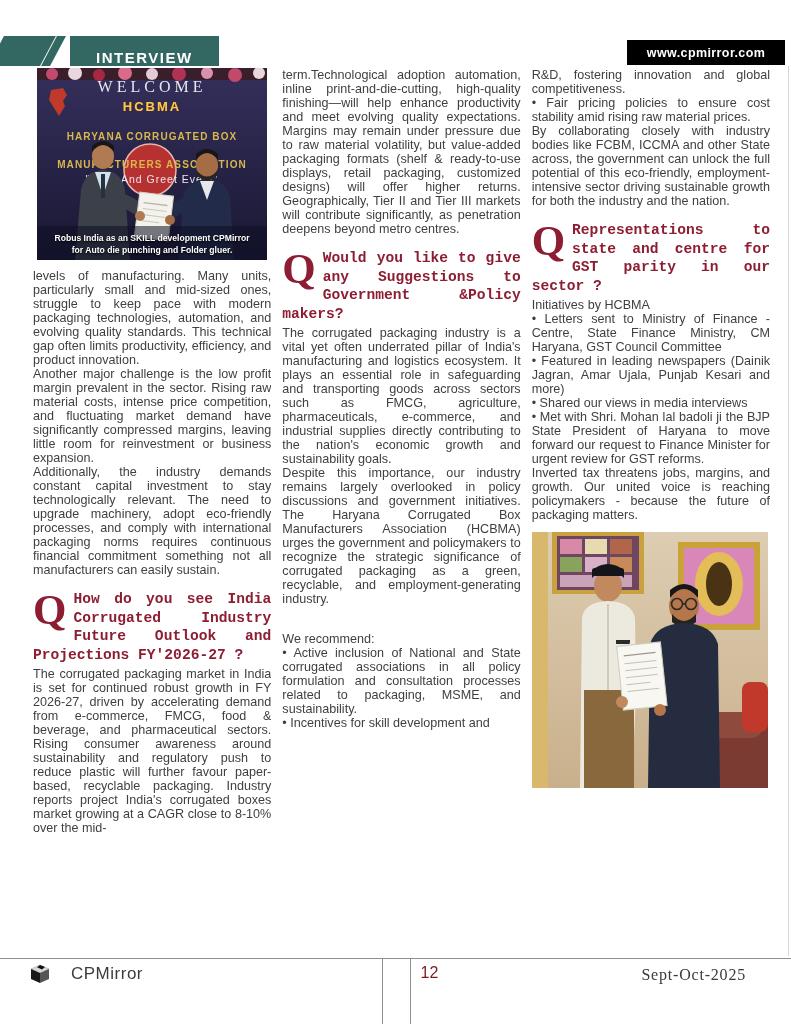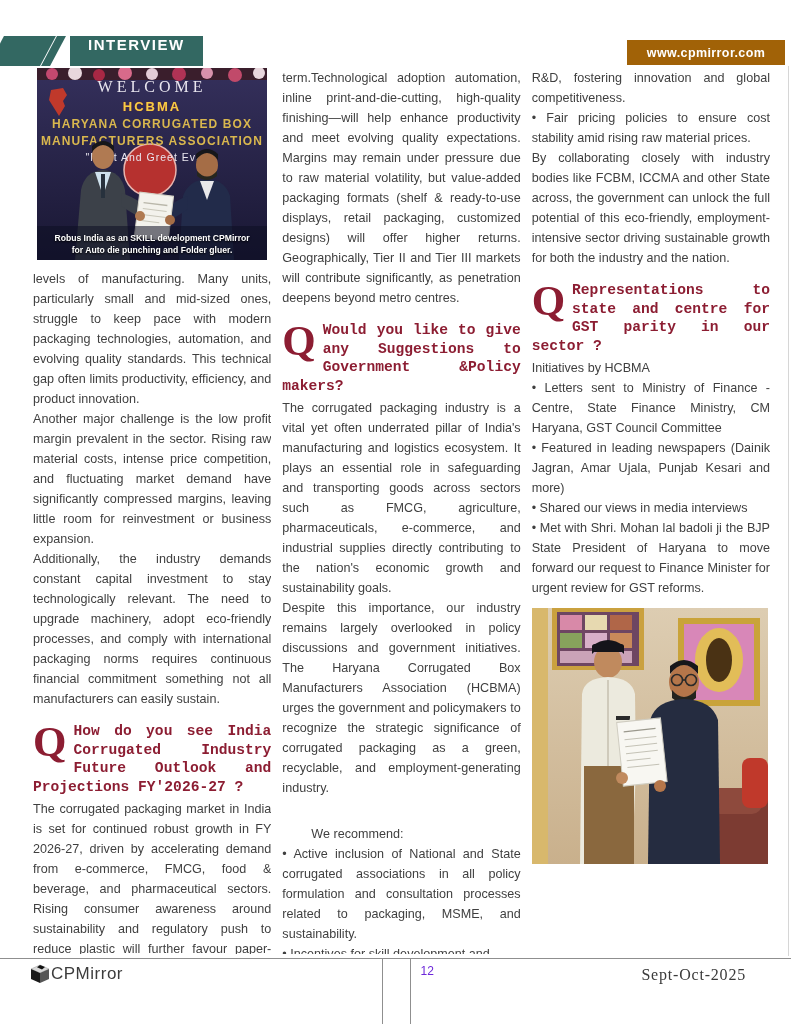--- a/index.html
+++ b/index.html
@@ -5,60 +5,60 @@
   html,body{margin:0;padding:0;background:#e8e8e8;}
   .page{
     position:relative;width:791px;height:1024px;background:#ffffff;
     font-family:"Liberation Sans",sans-serif;color:#3f3f3f;overflow:hidden;
     margin:0 auto;
   }
   
   .hdr-left{position:absolute;top:36px;left:0;height:30px;display:flex;align-items:stretch;}
   .stripe-a{width:52px;background:#336862;transform:skewX(-28deg);transform-origin:bottom left;margin-left:-12px;}
   .stripe-b{width:9px;background:#336862;transform:skewX(-28deg);margin-left:9px;}
-  .hdr-label-box{background:#336862;margin-left:12px;padding:0 18px;display:flex;align-items:flex-start;}
+  .hdr-label-box{background:#336862;margin-left:12px;padding:0 26px;display:flex;align-items:flex-end;}
   .hdr-label-box span{color:#fff;font-weight:bold;font-size:15px;letter-spacing:1.5px;}
-  .hdr-right{position:absolute;top:40px;right:6px;width:158px;height:25px;background:#a16207;
+  .hdr-right{position:absolute;top:40px;right:6px;width:158px;height:25px;background:#000000;
     display:flex;align-items:center;justify-content:center;}
   .hdr-right span{color:#fff;font-weight:bold;font-size:12.5px;letter-spacing:.4px;}
   .page-edge{position:absolute;right:2px;top:66px;bottom:68px;width:1px;background:#d6d6d6;}
 
   
   .columns{position:absolute;top:68px;left:33px;right:21px;height:886px;display:flex;gap:11px;}
   .col{flex:1 1 0;overflow:hidden;}
-  p.body{margin:0;font-size:12.6px;line-height:20px;text-align:justify;}
-  p.body.gap-top{margin-top:26px;margin-left:29px;}
+  p.body{margin:0;font-size:12.6px;line-height:14px;text-align:justify;}
+  p.body.gap-top{margin-top:26px;}
   .q-block{margin:13px 0 3px 0;}
   .q-block::after{content:"";display:block;clear:both;}
   .q-letter{float:left;font-family:"Liberation Serif",serif;font-weight:bold;color:#8c1d32;
     font-size:43px;line-height:36px;margin:2px 7px 0 0;}
   .q-heading{margin:0;font-family:Liberation Mono, monospace;font-weight:bold;color:#8c1d32;
     font-size:14.6px;line-height:18.6px;text-align:justify;}
 
   
   .photo-top{position:relative;margin:0 0 9px 4px;width:230px;height:192px;}
   .photo-top svg{position:absolute;inset:0;}
   .banner-text{position:absolute;left:0;top:10px;width:100%;text-align:center;pointer-events:none;}
   .bt-welcome{color:#e9e6ef;font-family:"Liberation Serif",serif;font-size:16px;letter-spacing:4px;}
   .bt-hcbma{color:#f2cf46;font-weight:bold;font-size:13px;letter-spacing:2px;margin-top:3px;text-shadow:0 0 1px #a22;}
-  .bt-gold{color:#d9b74e;font-weight:bold;font-size:12px;letter-spacing:1.1px;margin-top:3px;}
+  .bt-gold{color:#d9b74e;font-weight:bold;font-size:10px;letter-spacing:1.1px;margin-top:17px;}
   .bt-white{color:#e9e6ef;font-size:10.5px;letter-spacing:1px;margin-top:3px;}
   .photo-top figcaption{position:absolute;left:0;bottom:4px;width:100%;text-align:center;
     color:#fff;font-weight:bold;font-size:8.6px;line-height:11.5px;text-shadow:0 1px 2px #000;}
 
   
   .photo-bottom{position:relative;margin:10px 0 0 0;width:236px;height:256px;}
   .photo-bottom svg{position:absolute;inset:0;}
 
   
   .footer{position:absolute;left:0;right:0;top:958px;bottom:0;border-top:1px solid #8f8f8f;}
   .page-num-cell{position:absolute;left:50%;margin-left:-14px;width:27px;top:0;bottom:0;
     border-left:1px solid #8f8f8f;border-right:1px solid #8f8f8f;text-align:center;}
-  .page-num-cell span{display:inline-block;margin-top:5px;font-size:12px;color:#6d28d9;margin-left:38px;}
-  .footer-logo{position:absolute;left:30px;top:5px;display:flex;align-items:center;gap:1px;}
+  .page-num-cell span{display:inline-block;margin-top:5px;font-size:16px;color:#7f1d1d;margin-left:38px;}
+  .footer-logo{position:absolute;left:30px;top:5px;display:flex;align-items:center;gap:21px;}
   .footer-logo .logo-text{font-size:17px;color:#3c3c3c;letter-spacing:.5px;}
   .footer-issue{position:absolute;right:45px;top:7px;font-family:"Liberation Serif",serif;
     font-size:16px;color:#3a3a3a;letter-spacing:.8px;text-align:right;}
 </style>
 </head>
 <body>
 
 <div class="page">
 
   <div class="hdr-left">
@@ -180,20 +180,21 @@
 
       <div class="q-block">
         <span class="q-letter">Q</span>
         <h3 class="q-heading">Representations to state and centre for GST parity in our sector ?</h3>
       </div>
       <p class="body">Initiatives by HCBMA</p>
       <p class="body">• Letters sent to Ministry of Finance - Centre, State Finance Ministry, CM Haryana, GST Council Committee</p>
       <p class="body">• Featured in leading newspapers (Dainik Jagran, Amar Ujala, Punjab Kesari and more)</p>
       <p class="body">• Shared our views in media interviews</p>
       <p class="body">• Met with Shri. Mohan lal badoli ji   the BJP State  President of Haryana to move forward our request to Finance Minister for urgent review for GST reforms.</p>
+      <p class="body">Inverted tax threatens jobs, margins, and growth. Our united voice is reaching policymakers - because the future of packaging matters.</p>
 
       <figure class="photo-bottom">
         <svg viewBox="0 0 236 256">
           <defs>
             <linearGradient id="wall" x1="0" y1="0" x2="0" y2="1">
               <stop offset="0" stop-color="#ddcdb2"></stop>
                 <stop offset="1" stop-color="#c9b08c"></stop>
             </linearGradient>
           </defs>
           <rect width="236" height="256" fill="url(#wall)"></rect>

